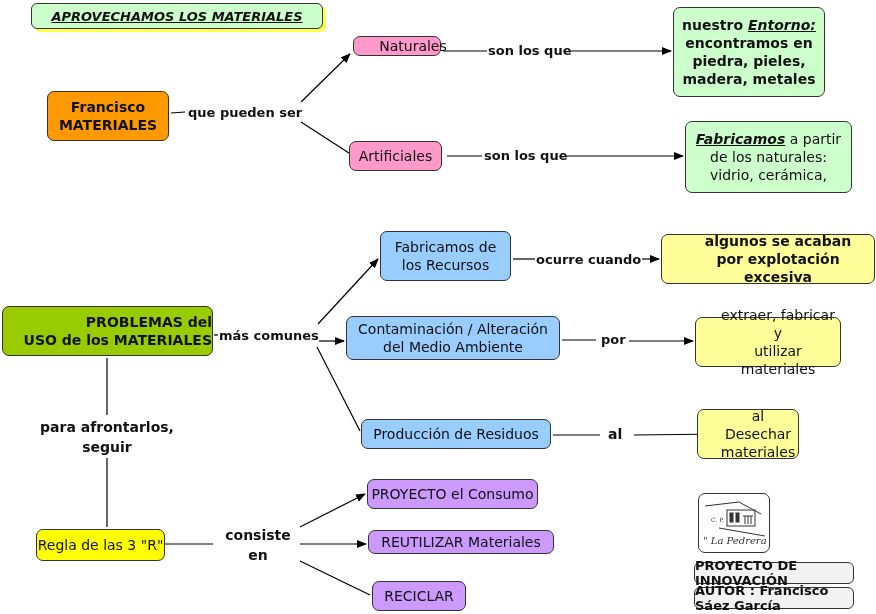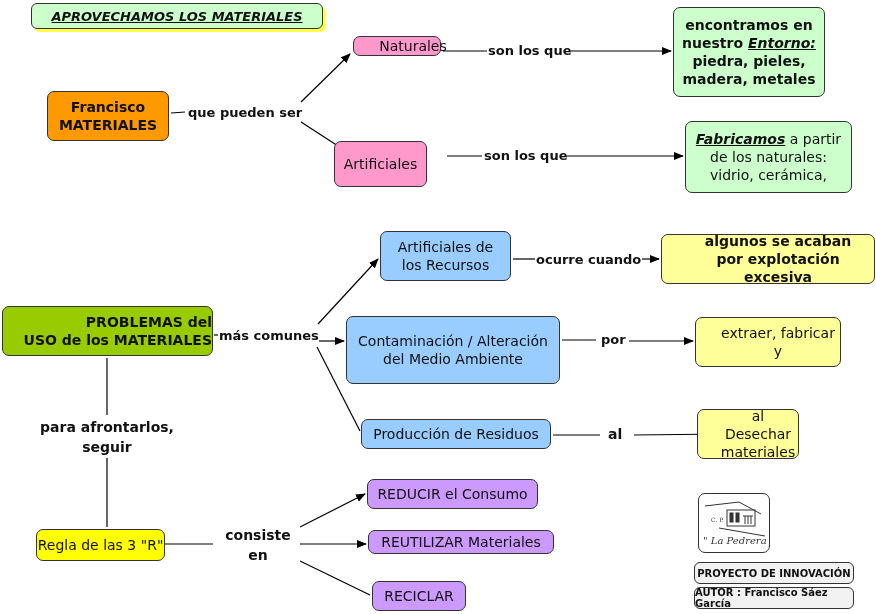--- a/index.html
+++ b/index.html
@@ -24,21 +24,21 @@
   .green { background:#ccffcc; }
   .lime { background:#99cc00; }
   .blue { background:#99ccff; }
   .yellow { background:#ffff99;padding-left:20px; }
   .brightyellow { background:#ffff00; }
   .purple { background:#cc99ff; }
   .logo { position:absolute; left:698px; top:493px; width:72px; height:60px;
           border:1px solid #333; border-radius:7px; background:#fff; box-sizing:border-box; }
   .credit { position:absolute; left:694px; width:160px; height:22px; box-sizing:border-box;
             border:1px solid #333; border-radius:6px; background:#f2f2f2;
-            font-size:10px; font-weight:bold; display:flex; align-items:center; justify-content:center; }
+            font-size:13px; font-weight:bold; display:flex; align-items:center; justify-content:center; }
 </style>
 </head>
 <body>
 
 <svg id="links" viewBox="0 0 876 614">
   <defs>
     <marker id="arr" markerWidth="10" markerHeight="8" refX="9" refY="4" orient="auto" markerUnits="userSpaceOnUse">
       <path d="M0,0 L10,4 L0,8 z" fill="#000"></path>
     </marker>
   </defs>
@@ -77,88 +77,89 @@
 
 <div class="node orange bold" style="left:47px;top:91px;width:122px;height:50px;font-size:14px;">
   <span>Francisco</span>
   <span>MATERIALES</span>
 </div>
 <div class="lbl" style="left:188px;top:104px;">que pueden ser</div>
 
 <div class="node pink" style="left:353px;top:36px;width:88px;height:20px;padding-left:32px;">
   <span>Naturales</span>
 </div>
-<div class="node pink" style="left:334px;top:141px;width:93px;height:46px;align-items:center;">
+<div class="node pink" style="left:349px;top:141px;width:93px;height:30px;align-items:center;">
   <span>Artificiales</span>
 </div>
 
 <div class="lbl" style="left:488px;top:42px;">son los que</div>
 <div class="lbl" style="left:484px;top:147px;">son los que</div>
 
 <div class="node green bold" style="left:673px;top:7px;width:152px;height:90px;font-size:14px;">
+  <span><span>nuestro </span><span class="u">Entorno:</span></span>
   <span>encontramos en</span>
-  <span><span>nuestro </span><span class="u">Entorno:</span></span>
   <span>piedra, pieles,</span>
   <span>madera, metales</span>
 </div>
 <div class="node green" style="left:685px;top:121px;width:167px;height:72px;">
   <span><span class="u bold">Fabricamos</span><span> a partir</span></span>
   <span>de los naturales:</span>
   <span>vidrio, cerámica,</span>
 </div>
 
 <div class="node lime bold" style="left:2px;top:306px;width:211px;height:50px;font-size:14px;align-items:flex-end;">
   <span>PROBLEMAS del</span>
   <span>USO de los MATERIALES</span>
 </div>
 <div class="lbl" style="left:219px;top:327px;">más comunes</div>
 
 <div class="node blue" style="left:380px;top:231px;width:131px;height:50px;">
-  <span>Artificiales de</span>
+  <span>Fabricamos de</span>
   <span>los Recursos</span>
 </div>
-<div class="node blue" style="left:346px;top:316px;width:214px;height:68px;">
+<div class="node blue" style="left:346px;top:316px;width:214px;height:44px;">
   <span>Contaminación / Alteración</span>
   <span>del Medio Ambiente</span>
 </div>
 <div class="node blue" style="left:361px;top:419px;width:190px;height:30px;">
   <span>Producción de Residuos</span>
 </div>
 
 <div class="lbl" style="left:536px;top:251px;">ocurre cuando</div>
 <div class="lbl" style="left:601px;top:331px;">por</div>
 <div class="lbl" style="left:608px;top:426px;font-size:14px;">al</div>
 
 <div class="node yellow bold" style="left:661px;top:234px;width:214px;height:50px;">
   <span>algunos se acaban</span>
   <span>por explotación excesiva</span>
 </div>
 <div class="node yellow" style="left:695px;top:317px;width:146px;height:50px;">
   <span>extraer, fabricar y</span>
+  <span>utilizar materiales</span>
 </div>
 <div class="node yellow" style="left:697px;top:409px;width:102px;height:50px;">
   <span>al Desechar</span>
   <span>materiales</span>
 </div>
 
 <div class="lbl" style="left:36px;top:417px;width:142px;font-size:14px;line-height:20px;">
   <div>para afrontarlos,</div>
   <div>seguir</div>
 </div>
 
 <div class="node brightyellow" style="left:36px;top:529px;width:129px;height:32px;">
   <span>Regla de las 3 "R"</span>
 </div>
 <div class="lbl" style="left:216px;top:525px;width:84px;font-size:14px;line-height:20px;">
   <div>consiste</div>
   <div>en</div>
 </div>
 
 <div class="node purple" style="left:367px;top:479px;width:171px;height:30px;">
-  <span>REDUCIR el Consumo</span>
+  <span>PROYECTO el Consumo</span>
 </div>
 <div class="node purple" style="left:368px;top:530px;width:186px;height:24px;">
   <span>REUTILIZAR Materiales</span>
 </div>
 <div class="node purple" style="left:372px;top:581px;width:94px;height:30px;">
   <span>RECICLAR</span>
 </div>
 
 <div class="logo">
   <svg width="70" height="58" viewBox="0 0 70 58">

